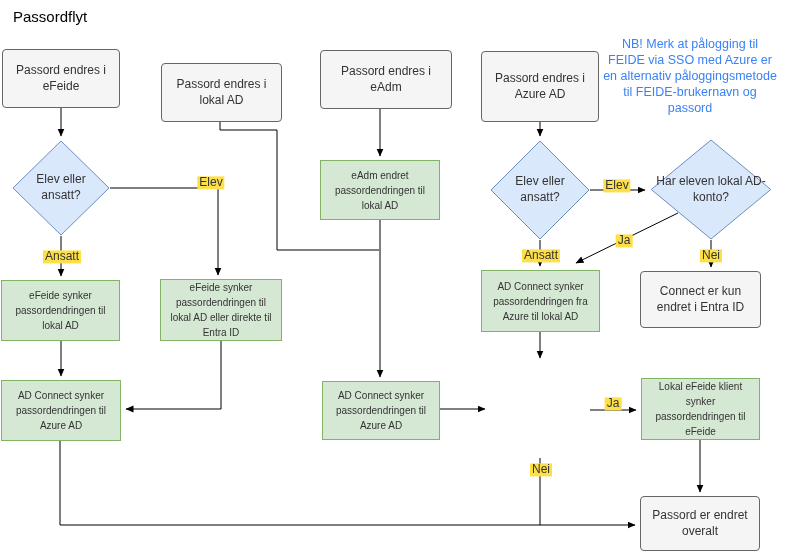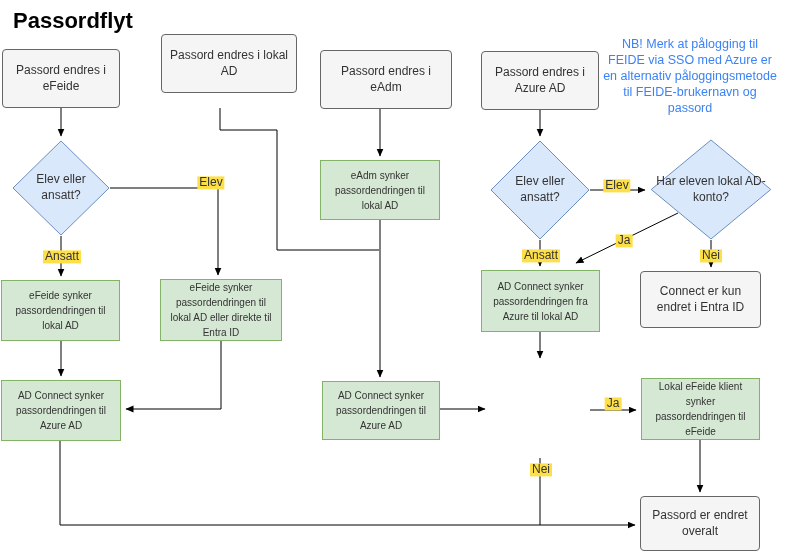--- a/index.html
+++ b/index.html
@@ -1,17 +1,17 @@
 <!DOCTYPE html>
 <html><head>
 <meta charset="utf-8">
 <style>
   html,body{margin:0;padding:0;background:#ffffff;font-family:"Liberation Sans",sans-serif;}
   #canvas{position:relative;width:786px;height:556px;background:#ffffff;overflow:hidden;}
-  #title{position:absolute;left:13px;top:8px;font-size:22px;font-weight:bold;color:#000;}
+  #title{position:absolute;left:13px;top:8px;font-size:15px;font-weight:normal;color:#000;}
   #note{position:absolute;left:594px;top:36px;width:192px;text-align:center;font-size:12.5px;
         line-height:1.28;color:#3b82f6;white-space:pre-line;}
   .wires{position:absolute;left:0;top:0;z-index:1;}
   .wires path{fill:none;stroke:#000;stroke-width:1;}
   .node{position:absolute;z-index:2;display:flex;align-items:center;justify-content:center;
         text-align:center;color:#333;font-size:12px;line-height:1.3;box-sizing:border-box;}
   .terminator{background:#f5f5f5;border:1px solid #666666;border-radius:4px;}
   .process{background:#d5e8d4;border:1px solid #82b366;font-size:10px;line-height:1.5;}
   .diamond{background:transparent;}
   .diamond .shape{position:absolute;left:0;top:0;width:100%;height:100%;}
@@ -55,27 +55,27 @@
     <path d="M540 332 V358" marker-end="url(#arr)"></path>
     <path d="M590 410 H636" marker-end="url(#arr)"></path>
     <path d="M540 458 V525"></path>
     <path d="M700 440 V492" marker-end="url(#arr)"></path>
     <path d="M60 441 V525 H635" marker-end="url(#arr)"></path>
   </svg>
 
   <div class="node terminator" style="left:2px;top:49px;width:118px;height:59px">
     <span class="txt">Passord endres i eFeide</span>
   </div>
-  <div class="node terminator" style="left:161px;top:34px;width:136px;height:59px">
+  <div class="node terminator" style="left:161px;top:63px;width:121px;height:59px">
     <span class="txt">Passord endres i lokal AD</span>
   </div>
   <div class="node terminator" style="left:320px;top:50px;width:132px;height:59px">
     <span class="txt">Passord endres i eAdm</span>
   </div>
-  <div class="node terminator" style="left:481px;top:51px;width:118px;height:59px">
+  <div class="node terminator" style="left:481px;top:51px;width:118px;height:71px">
     <span class="txt">Passord endres i Azure AD</span>
   </div>
 
   <div class="node diamond" style="left:12px;top:140px;width:98px;height:96px">
     <svg class="shape" viewBox="0 0 100 100" preserveAspectRatio="none">
       <polygon points="50,1 99,50 50,99 1,50" vector-effect="non-scaling-stroke"></polygon>
     </svg>
     <span class="txt">Elev eller ansatt?</span>
   </div>
   <div class="node diamond" style="left:490px;top:140px;width:100px;height:100px">
@@ -91,21 +91,21 @@
     <span class="txt">Har eleven lokal AD-konto?</span>
   </div>
 
   <div class="node process" style="left:1px;top:280px;width:119px;height:61px">
     <span class="txt">eFeide synker passordendringen til lokal AD</span>
   </div>
   <div class="node process" style="left:160px;top:279px;width:122px;height:62px">
     <span class="txt">eFeide synker passordendringen til lokal AD eller direkte til Entra ID</span>
   </div>
   <div class="node process" style="left:320px;top:160px;width:120px;height:60px">
-    <span class="txt">eAdm synker passordendringen til lokal AD</span>
+    <span class="txt">eAdm endret passordendringen til lokal AD</span>
   </div>
   <div class="node process" style="left:1px;top:380px;width:120px;height:61px">
     <span class="txt">AD Connect synker passordendringen til Azure AD</span>
   </div>
   <div class="node process" style="left:322px;top:381px;width:118px;height:59px">
     <span class="txt">AD Connect synker passordendringen til Azure AD</span>
   </div>
   <div class="node process" style="left:481px;top:270px;width:119px;height:62px">
     <span class="txt">AD Connect synker passordendringen fra Azure til lokal AD</span>
   </div>

